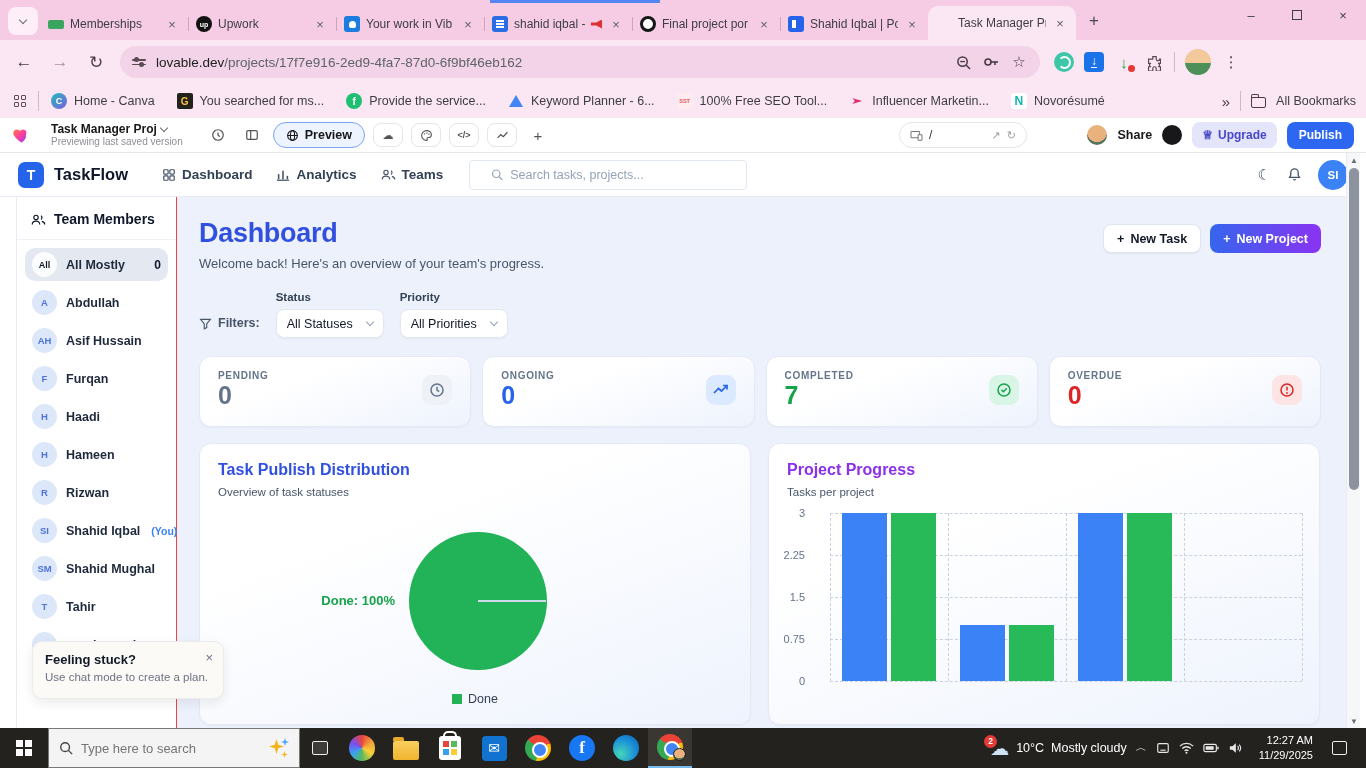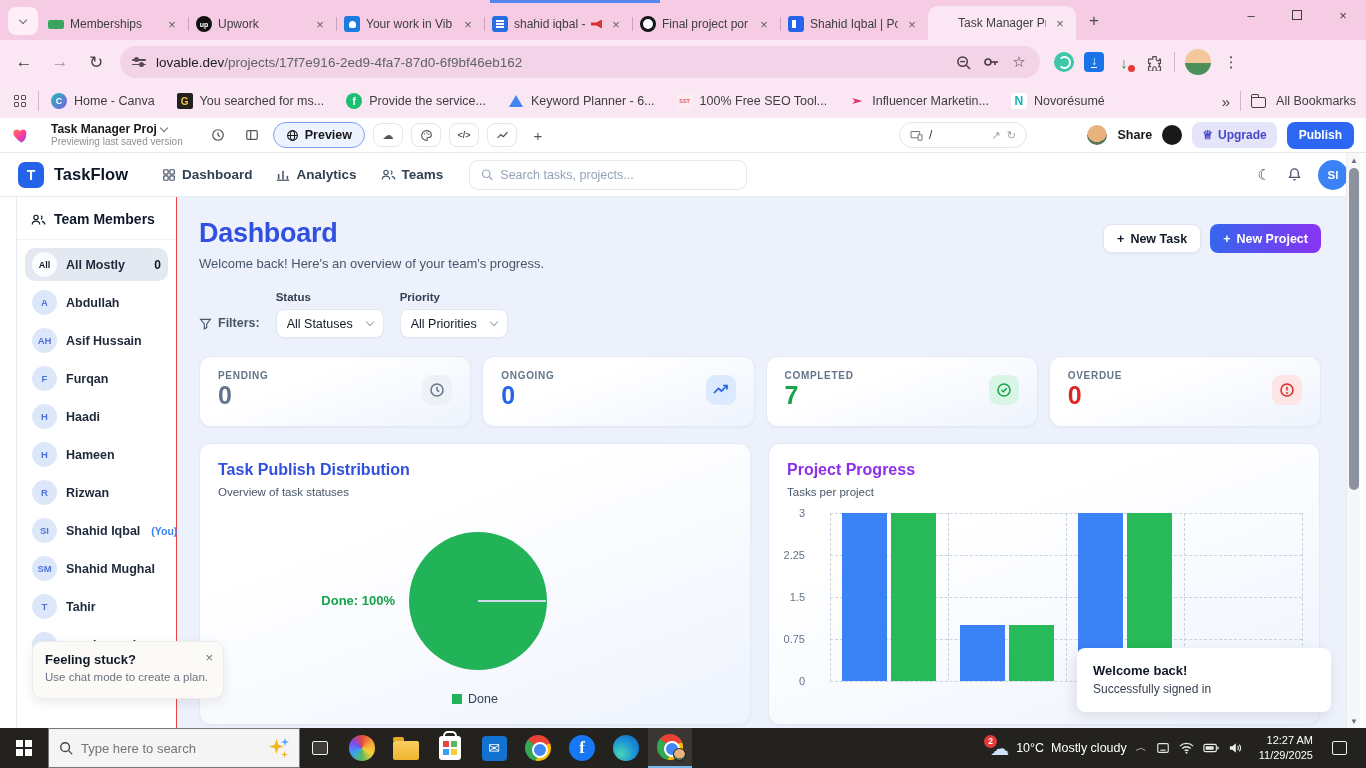--- a/index.html
+++ b/index.html
@@ -91,21 +91,21 @@
   .upgrade-btn{height:26px;padding:0 10px;border-radius:8px;background:#e4e4fb;color:#4747c9;font-size:12px;font-weight:700;display:flex;align-items:center;gap:5px;cursor:pointer;border:none}
   .publish-btn{height:27px;padding:0 12px;border-radius:8px;background:#2d66f0;color:#fff;font-size:12px;font-weight:700;cursor:pointer;border:none}
 
   
   .app{position:absolute;left:0;top:153px;width:1366px;height:575px;background:#fff}
   .app-header{position:absolute;left:0;top:0;width:100%;height:44px;background:#fff;border-bottom:1px solid #e8ebf3;display:flex;align-items:center;padding:0 18px;gap:10px}
   .brand-logo{width:26px;height:26px;border-radius:7px;background:#2563eb;color:#fff;font-size:14px;font-weight:800;display:flex;align-items:center;justify-content:center}
   .brand{font-size:16.5px;font-weight:800;color:#0f172a;margin-right:14px}
   .nav-item{display:flex;align-items:center;gap:6px;font-size:13.5px;font-weight:600;color:#334155;padding:6px 10px;border-radius:8px;cursor:pointer}
   .nav-item svg{flex:none}
-  .app-search{width:278px;height:30px;border:1px solid #e2e8f0;border-radius:9px;display:flex;align-items:center;gap:7px;padding:0 11px;margin-left:6px;background:#fff}
+  .app-search{width:278px;height:30px;border:1px solid #e2e8f0;border-radius:4px;display:flex;align-items:center;gap:7px;padding:0 21px;margin-left:6px;background:#fff}
   .app-search input{border:none;outline:none;font-size:12.5px;color:#334155;width:100%;background:transparent;font-family:inherit}
   .app-search input::placeholder{color:#94a3b8}
   .hdr-right{margin-left:auto;display:flex;align-items:center;gap:16px}
   .hdr-ico{color:#475569;cursor:pointer;display:flex}
   .avatar-si{width:30px;height:30px;border-radius:50%;background:#3b82f6;color:#fff;font-size:11.5px;font-weight:700;display:flex;align-items:center;justify-content:center;cursor:pointer}
 
   .sidebar{position:absolute;left:16px;top:44px;width:161px;height:531px;background:#fff;border-left:1px solid #e8ebf3;border-right:1px solid #ef4444}
   .sb-head{display:flex;align-items:center;gap:8px;padding:14px 12px 12px 14px;font-size:14px;font-weight:800;color:#0f172a;border-bottom:1px solid #eef1f6}
   .sb-list{padding:8px 8px}
   .sb-item{display:flex;align-items:center;gap:9px;height:33px;padding:0 7px;border-radius:10px;margin-bottom:5px;cursor:pointer}
@@ -688,24 +688,20 @@
       <div class="sc-thumb"></div>
       <div class="sc-arrow" style="bottom:0">▼</div>
     </div>
     <div class="edge-white"></div>
 
     <div class="toast-left">
       <div class="t">Feeling stuck?</div>
       <div class="m">Use chat mode to create a plan.</div>
       <span class="toast-close">×</span>
     </div>
-    <div class="toast-right">
-      <div class="t">Welcome back!</div>
-      <div class="m">Successfully signed in</div>
-    </div>
   </div>
 
   <div class="taskbar">
     <div class="tb-start">
         <span class="win-logo">
           <i></i>
           <i></i>
           <i></i>
           <i></i>
         </span>

